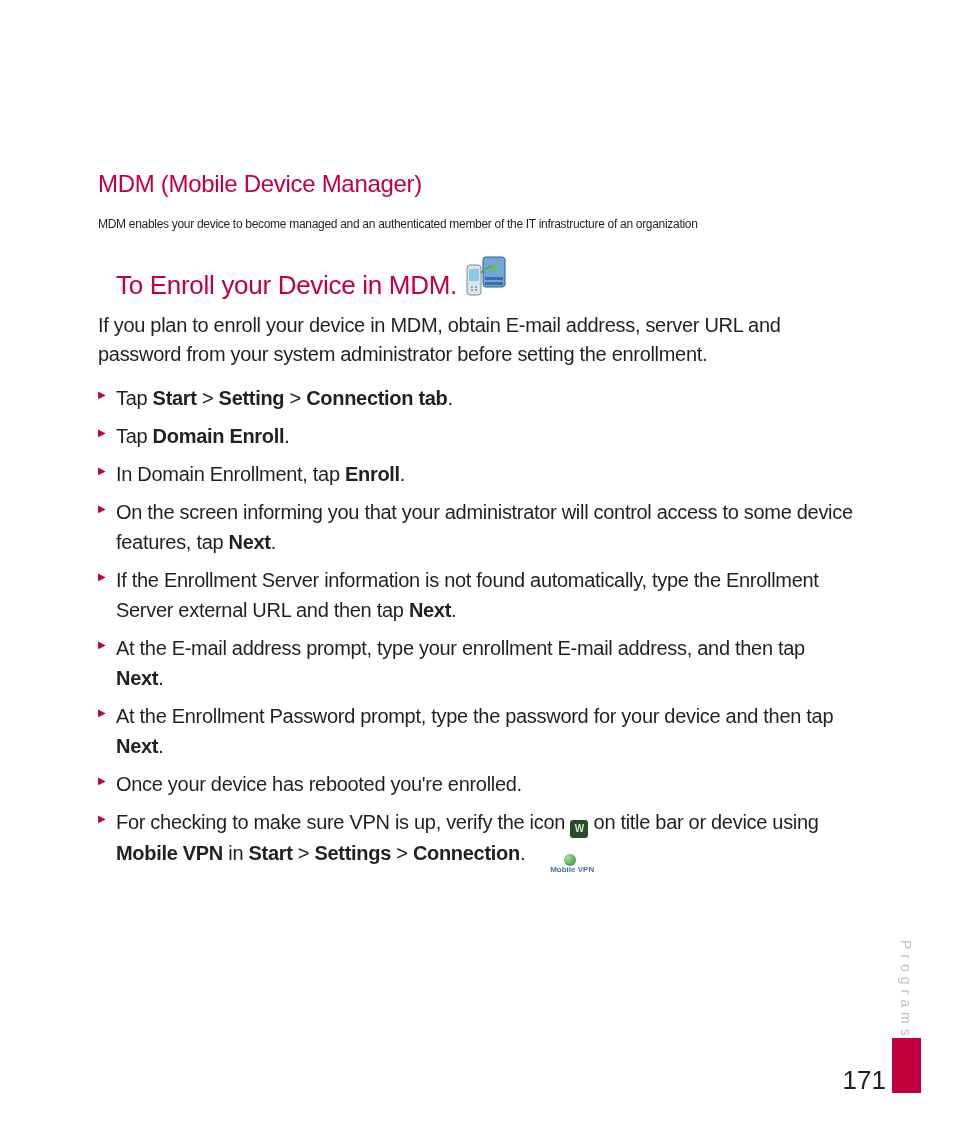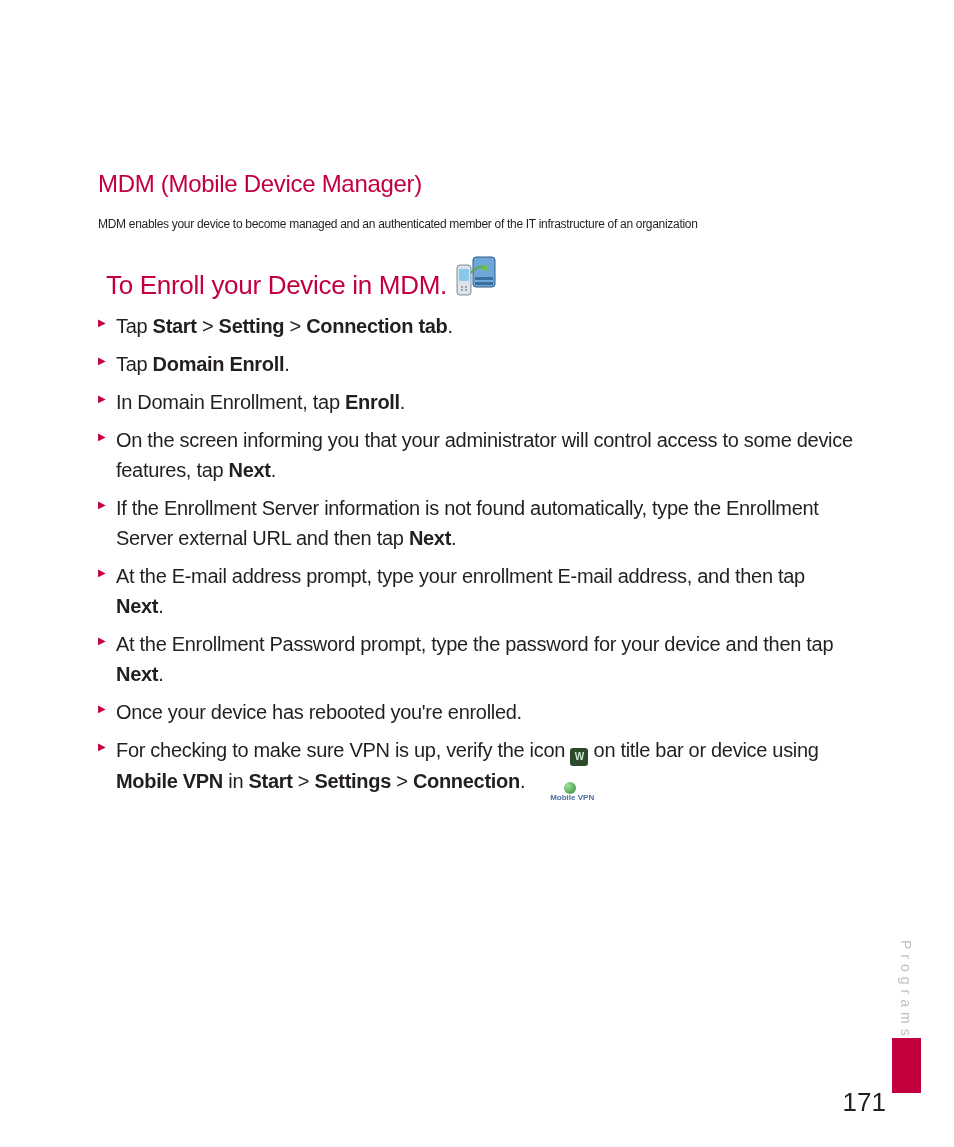--- a/index.html
+++ b/index.html
@@ -29,21 +29,21 @@
     font-size: 12px;
     line-height: 1.45;
     margin: 0 0 22px 0;
     color: #231f20;
     font-weight: 400;
     letter-spacing: -0.3px;
   }
   .sub-row {
     display: flex;
     align-items: flex-end;
-    margin: 0 0 10px 8px;
+    margin: 0 0 10px 18px;
   }
   h2.sub {
     color: #c3003d;
     font-size: 26px;
     font-weight: 400;
     margin: 0;
     letter-spacing: -0.3px;
   }
   .mdm-icon {
     width: 54px;
@@ -136,21 +136,21 @@
     position: absolute;
     right: 33px;
     top: 1038px;
     width: 29px;
     height: 55px;
     background: #c3003d;
   }
   .page-num {
     position: absolute;
     right: 68px;
-    bottom: 29px;
+    bottom: 51px;
     font-size: 26px;
     color: #231f20;
     font-weight: 400;
   }
 </style>
 </head>
 <body>
 
 <div class="page">
 
@@ -170,20 +170,21 @@
         <circle cx="15" cy="32" r="1" fill="#888"></circle>
         <circle cx="19" cy="32" r="1" fill="#888"></circle>
         <circle cx="15" cy="35" r="1" fill="#888"></circle>
         <circle cx="19" cy="35" r="1" fill="#888"></circle>
         <path d="M24 18 Q32 8 40 14" stroke="#5aa84a" stroke-width="2" fill="none"></path>
         <circle cx="38" cy="13" r="3" fill="#6cc04a"></circle>
       </svg>
     </span>
   </div>
 
+  <p class="body">If you plan to enroll your device in MDM, obtain E-mail address, server URL and password from your system administrator before setting the enrollment.</p>
 
   <ul class="steps">
     <li>
       <span>Tap </span><span class="b">Start</span><span> &gt; </span><span class="b">Setting</span><span> &gt; </span><span class="b">Connection tab</span><span>.</span>
     </li>
     <li>
       <span>Tap </span><span class="b">Domain Enroll</span><span>.</span>
     </li>
     <li>
       <span>In Domain Enrollment, tap </span><span class="b">Enroll</span><span>.</span>

